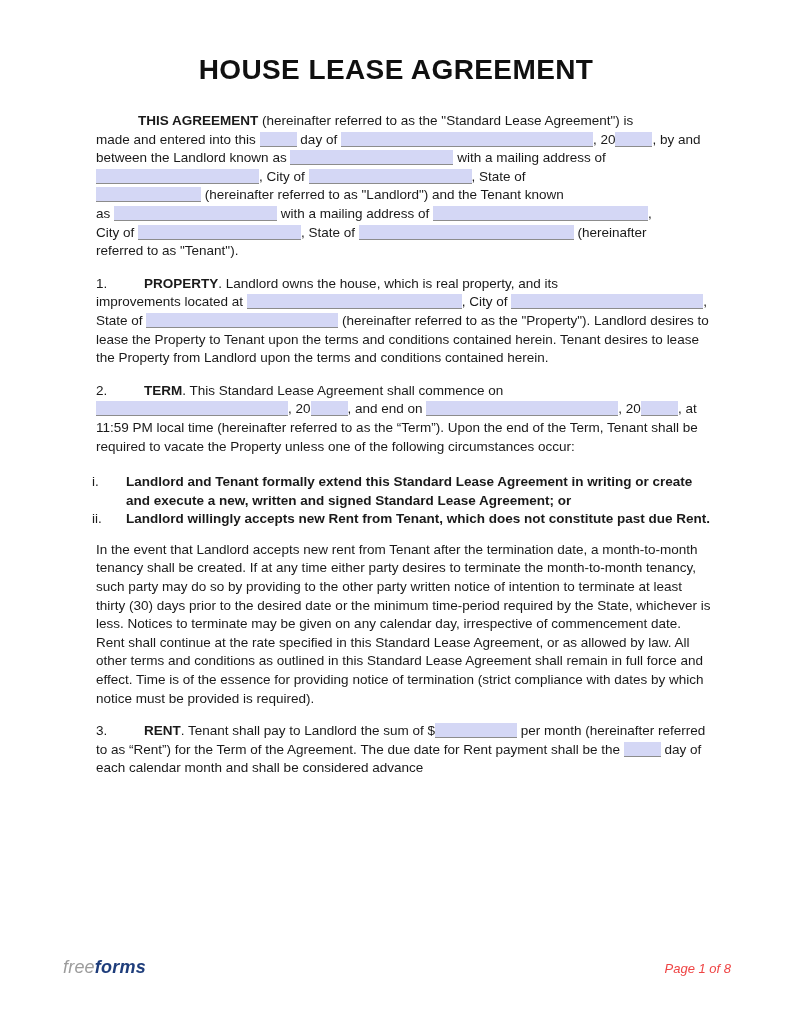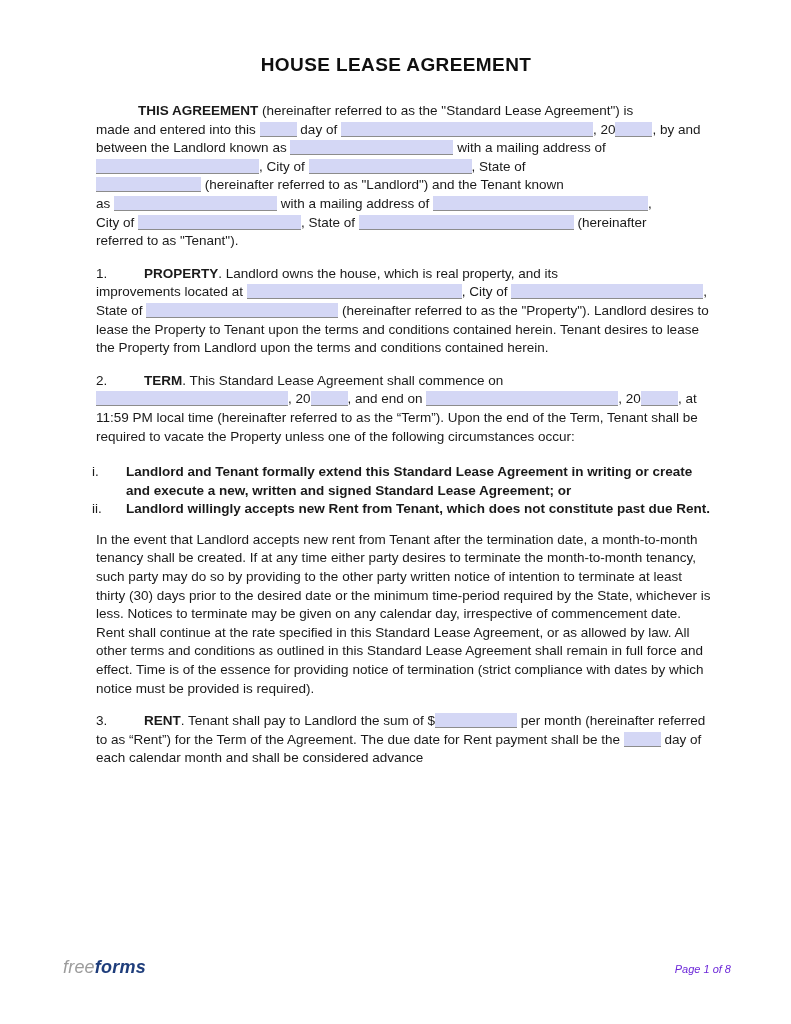--- a/index.html
+++ b/index.html
@@ -15,21 +15,21 @@
   .page{
     position:relative;
     width:791px;height:1024px;
     background:#ffffff;
     padding:54px 78px 0 79px;
     font-family:"Liberation Sans","DejaVu Sans",sans-serif;
     color:var(--text,#1a1a1a);
   }
   h1.doc-title{
     text-align:center;
-    font-size:19px;
+    font-size:28px;
     font-weight:bold;
     letter-spacing:0.4px;
     margin:0 0 26px 0;
     color:#101010;
   }
   .par{
     font-size:13.5px;
     line-height:18.6px;
     margin:0 0 14px 17px;
     text-align:left;
@@ -64,21 +64,21 @@
     left:0;right:0;bottom:46px;
     display:flex;
     justify-content:space-between;
     align-items:baseline;
     padding:0 60px 0 63px;
     font-style:italic;
   }
   .brand{font-size:18px;letter-spacing:0.2px;}
   .brand-free{color:var(--brand-gray,#9c9c9c);font-weight:400;}
   .brand-forms{color:var(--brand-blue,#1e3d7b);font-weight:700;}
-  .page-num{font-size:11px;color:#6d28d9;margin-left:8px;}
+  .page-num{font-size:13px;color:#ef4444;margin-left:8px;}
 </style>
 </head>
 <body>
 
 <div class="page">
 
   <h1 class="doc-title">HOUSE LEASE AGREEMENT</h1>
 
   <p class="par indent"><span class="b run">THIS AGREEMENT</span><span class="run"> (hereinafter referred to as the "Standard Lease Agreement") is</span><br><span class="run">made and entered into this </span><span class="blank w-xs"></span><span class="run"> day of </span><span class="blank w-xxl"></span><span class="run">, 20</span><span class="blank w-xs"></span><span class="run">, by and</span><br><span class="run">between the Landlord known as </span><span class="blank w-md"></span><span class="run"> with a mailing address of</span><br><span class="blank w-md"></span><span class="run">, City of </span><span class="blank w-md"></span><span class="run">, State of</span><br><span class="blank w-ms"></span><span class="run"> (hereinafter referred to as "Landlord") and the Tenant known</span><br><span class="run">as </span><span class="blank w-md"></span><span class="run"> with a mailing address of </span><span class="blank w-xl"></span><span class="run">,</span><br><span class="run">City of </span><span class="blank w-md"></span><span class="run">, State of </span><span class="blank w-xl"></span><span class="run"> (hereinafter</span><br><span class="run">referred to as "Tenant").</span></p>
 

